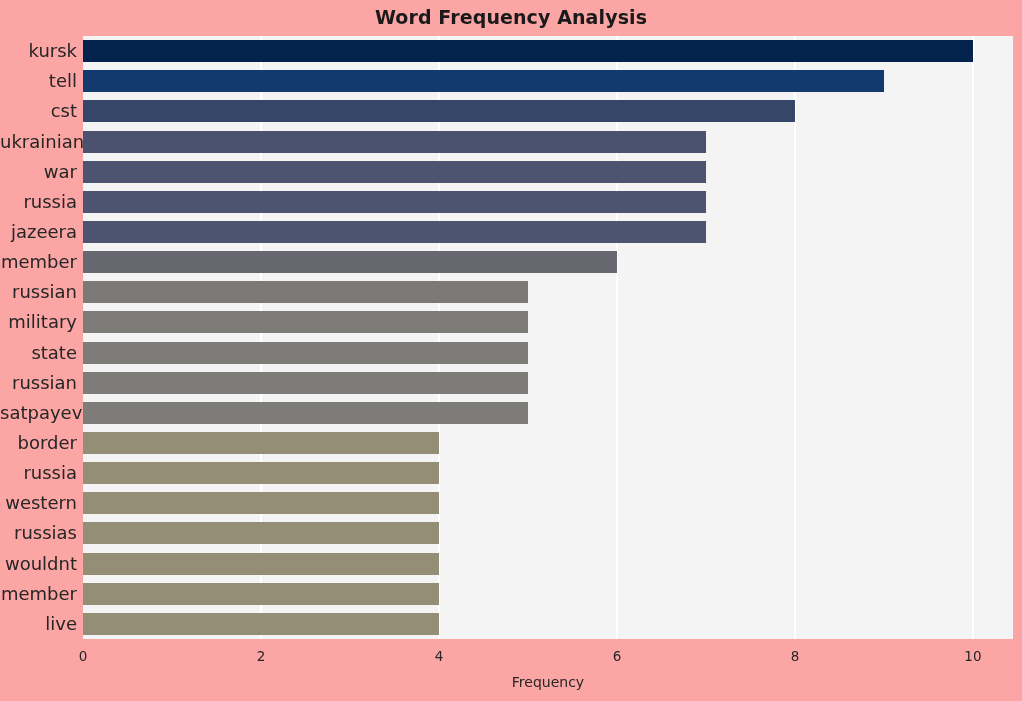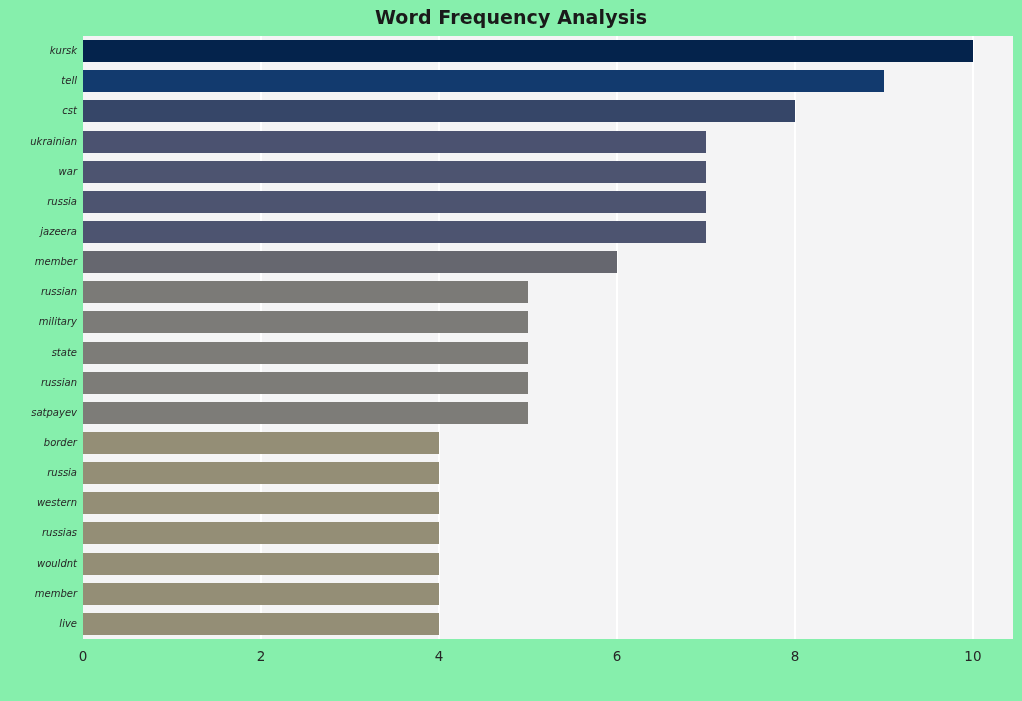--- a/index.html
+++ b/index.html
@@ -11,21 +11,21 @@
   body {
     width: 1022px;
     height: 701px;
     font-family: "DejaVu Sans", "Liberation Sans", sans-serif;
     overflow: hidden;
   }
   #figure {
     position: relative;
     width: 1022px;
     height: 701px;
-    background: #86efac;
+    background: #fca5a5;
   }
   #chart-title {
     position: absolute;
     left: 0;
     top: 6px;
     width: 1022px;
     text-align: center;
     font-size: 19px;
     font-weight: bold;
     color: #1a1a1a;
@@ -65,24 +65,23 @@
     left: 0;
     top: 36px;
     width: 77px;
     height: 603px;
   }
   .y-tick-label {
     position: absolute;
     right: 0;
     width: 77px;
     text-align: right;
-    font-size: 10px;
+    font-size: 18px;
     color: #262626;
     line-height: 14px;
-    font-style: italic;
   }
   
   #x-axis {
     position: absolute;
     left: 83px;
     top: 639px;
     width: 930px;
     height: 30px;
   }
   .x-tick-label {
@@ -207,14 +206,15 @@
 
   <div id="x-axis">
       <div class="x-tick-label" style="left: 0px;">0</div>
       <div class="x-tick-label" style="left: 177.99px;">2</div>
       <div class="x-tick-label" style="left: 355.981px;">4</div>
       <div class="x-tick-label" style="left: 533.971px;">6</div>
       <div class="x-tick-label" style="left: 711.962px;">8</div>
       <div class="x-tick-label" style="left: 889.952px;">10</div>
     </div>
 
+  <div id="x-axis-label">Frequency</div>
 
 </div>
 
 </body></html>

